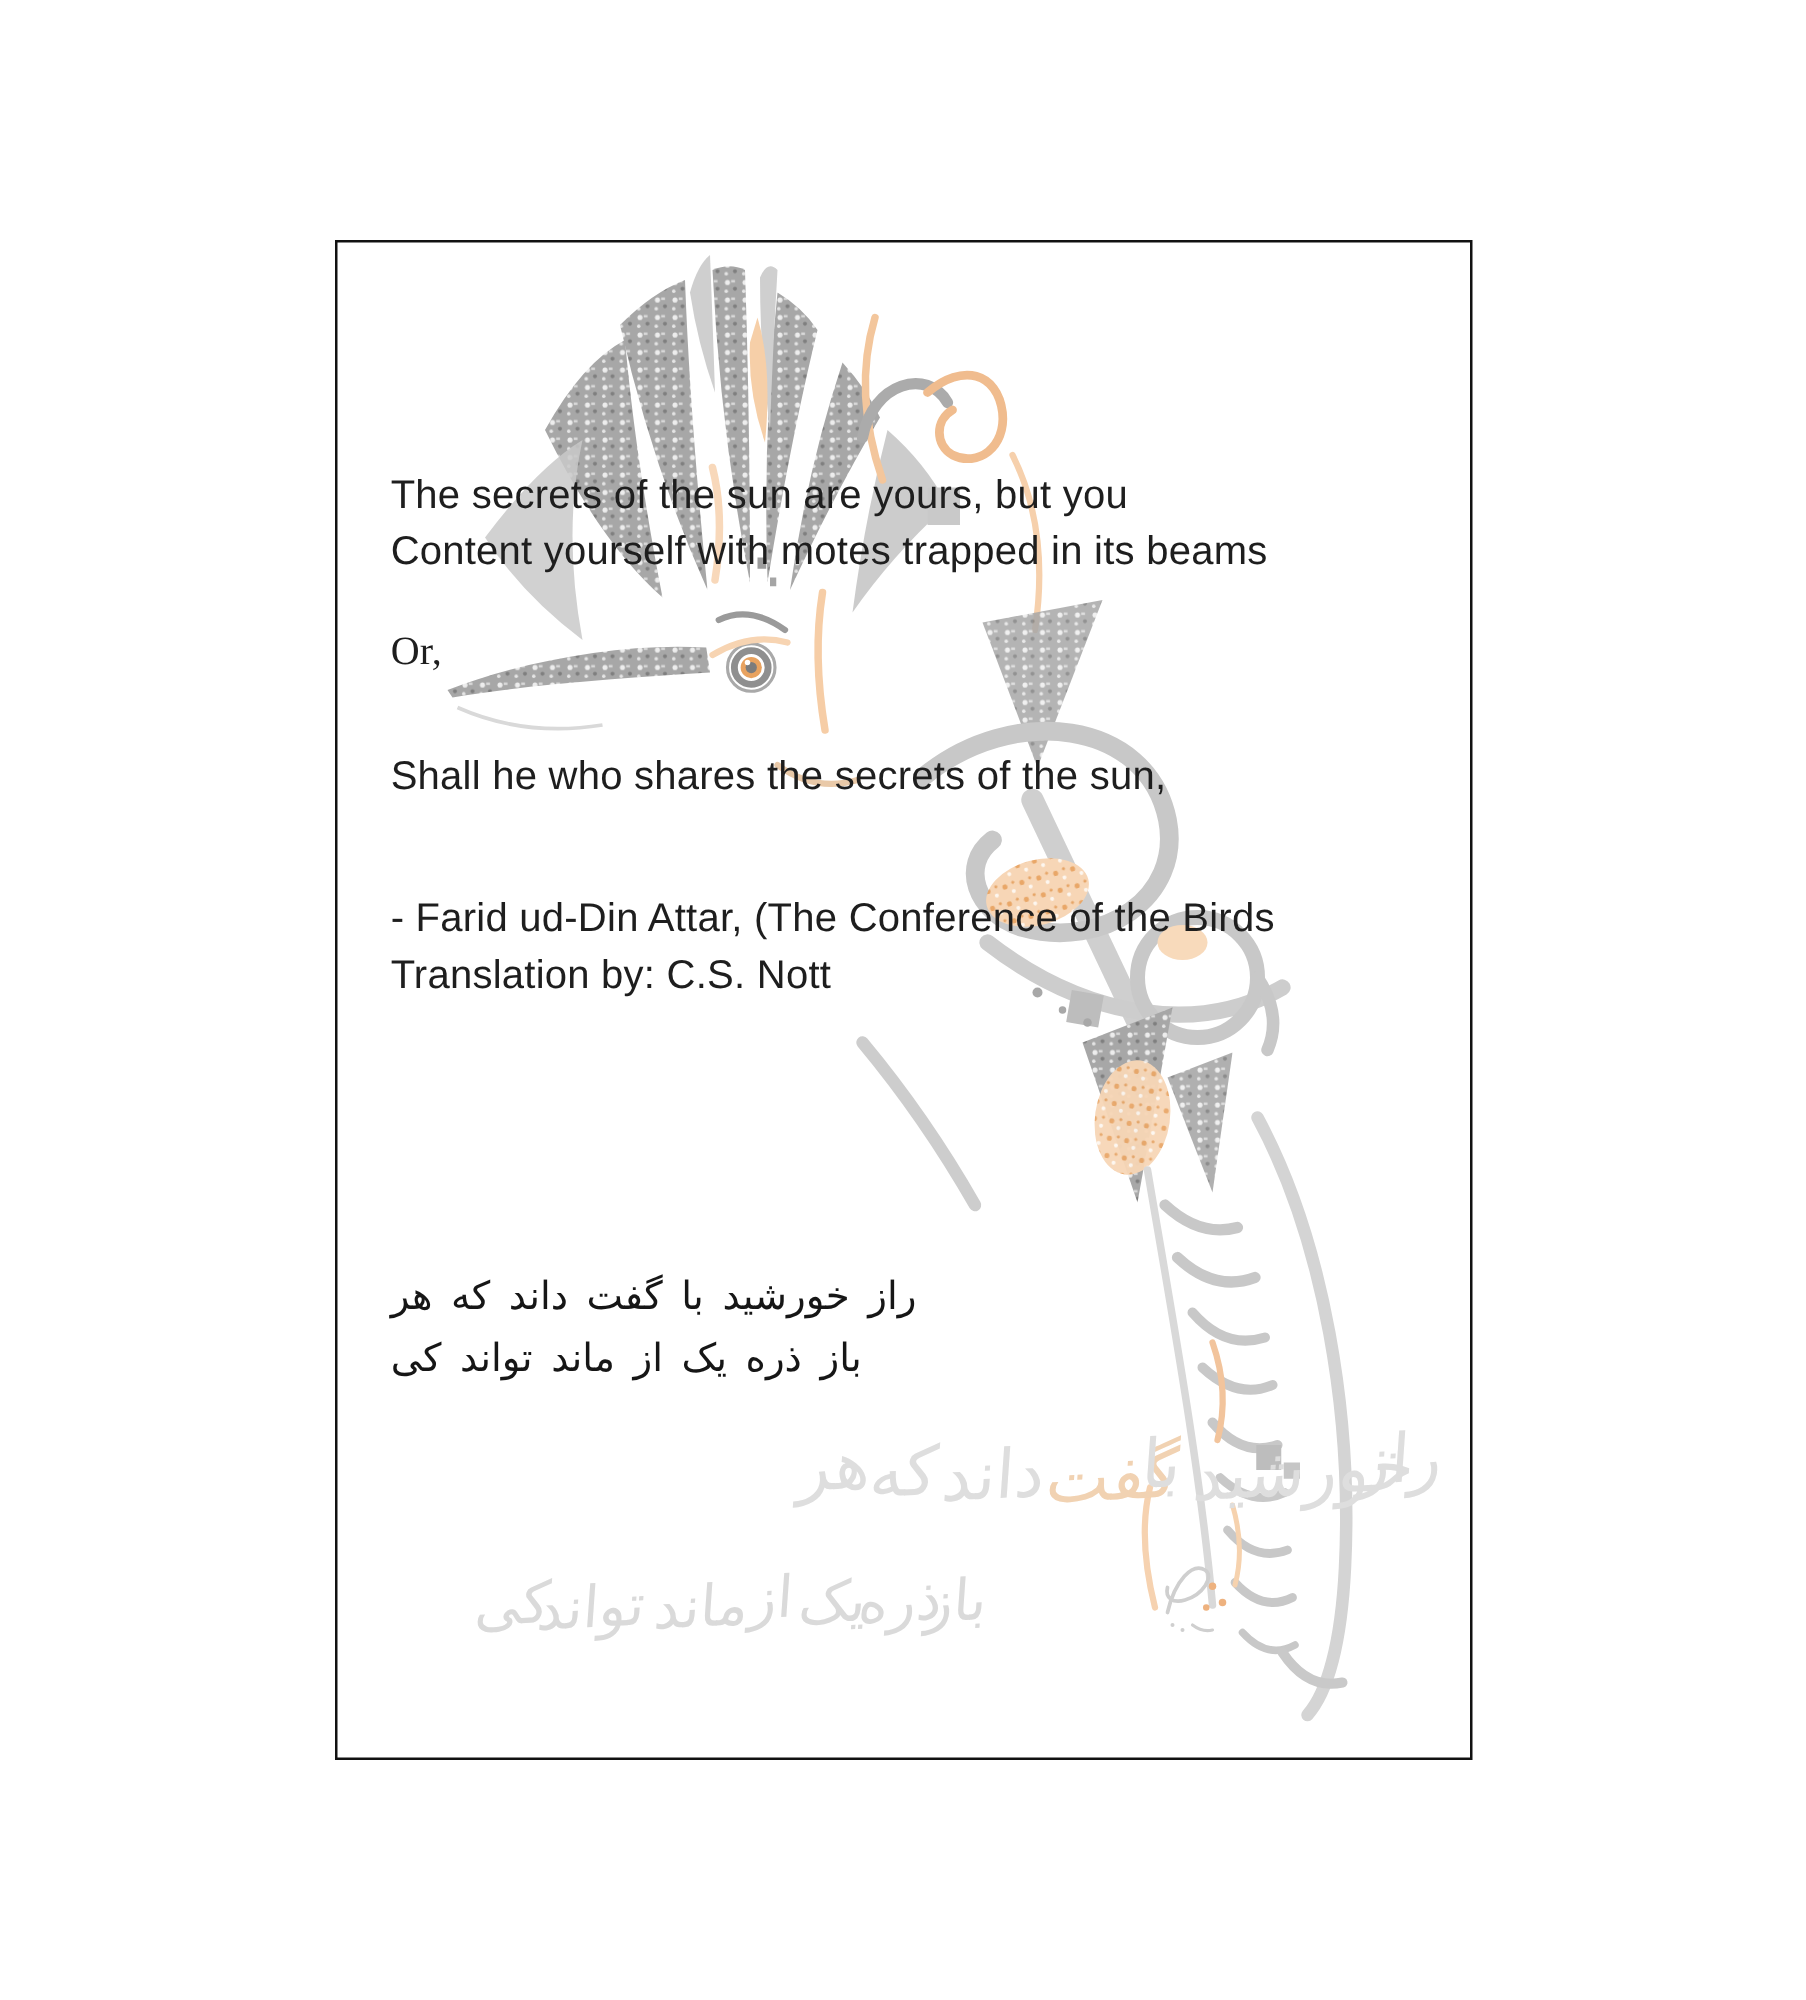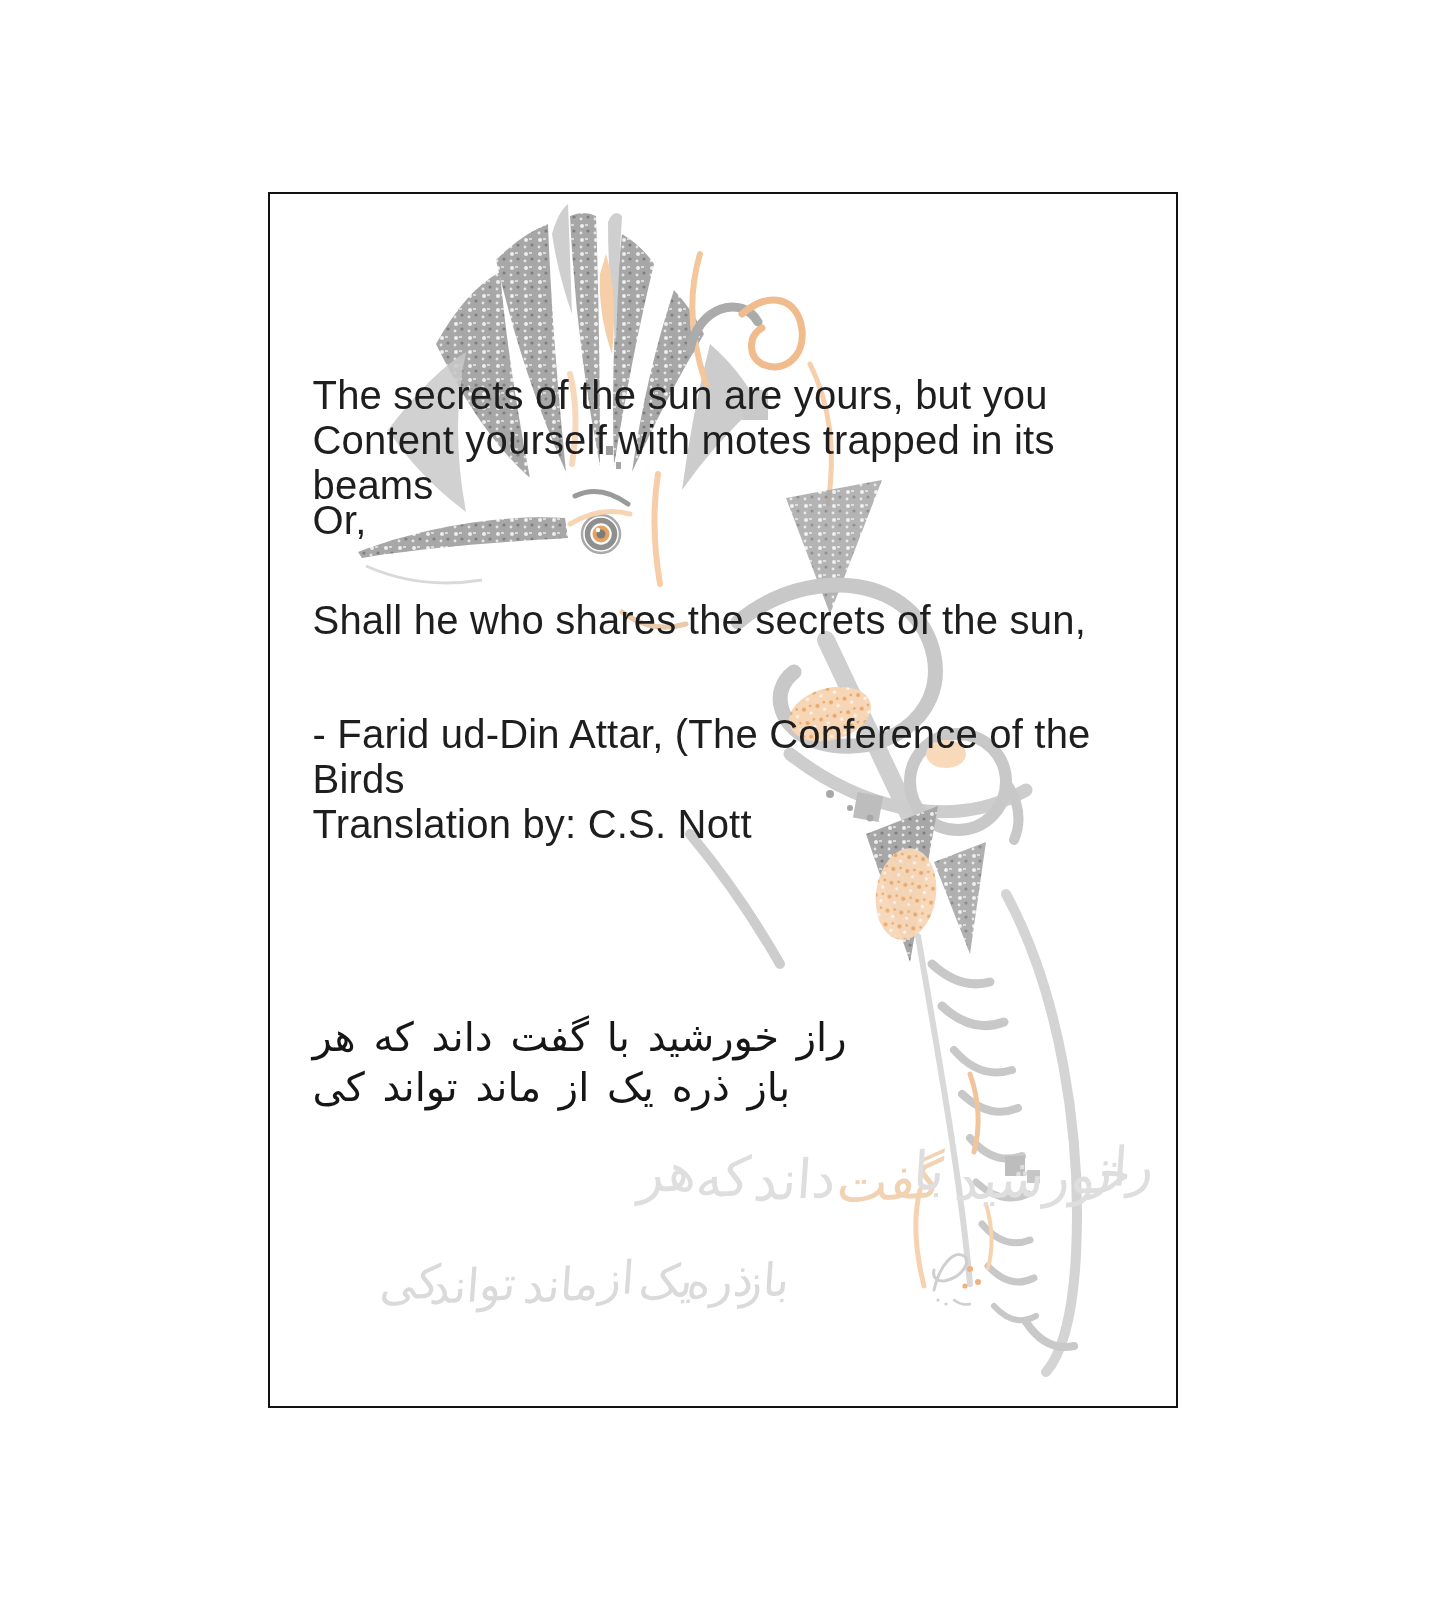--- a/index.html
+++ b/index.html
@@ -8,24 +8,24 @@
     position:relative;
     width:906px;height:1212px;
     margin:192px auto 0 auto;
     border:2px solid #121212;
     background:#ffffff;
     box-sizing:content-box;
   }
   .art{position:absolute;left:0;top:0;width:100%;height:100%;pointer-events:none;}
   .textlayer{position:absolute;left:0;top:0;width:100%;height:100%;}
   .para{position:absolute;left:43px;right:16px;color:#1e1e1e;}
-  .en{font-size:40px;line-height:45px;letter-spacing:.2px;}
-  .fa{font-family:"DejaVu Sans",sans-serif;font-size:40px;line-height:50px;color:#161616;direction:ltr;text-align:left;word-spacing:5px;}
+  .en{font-size:32px;line-height:45px;letter-spacing:.2px;}
+  .fa{font-family:"DejaVu Sans",sans-serif;font-size:31px;line-height:50px;color:#161616;direction:ltr;text-align:left;word-spacing:5px;}
   .fa span{unicode-bidi:isolate;}
-  .p1{top:179px;} .p2{top:304px;} .p3{top:404px;} .p4{top:518px;} .p5{top:721px;}
+  .p1{top:179px;} .p2{top:304px;font-family:Liberation Serif, serif;} .p3{top:404px;} .p4{top:518px;} .p5{top:721px;}
   .p6{top:818px;} .p7{top:962px;}
   .wm-text{font-family:"DejaVu Sans",sans-serif;}
 </style>
 </head>
 <body>
 
 <div class="card">
 
   <svg class="art" viewBox="0 0 906 1212" aria-hidden="true">
     <defs>

